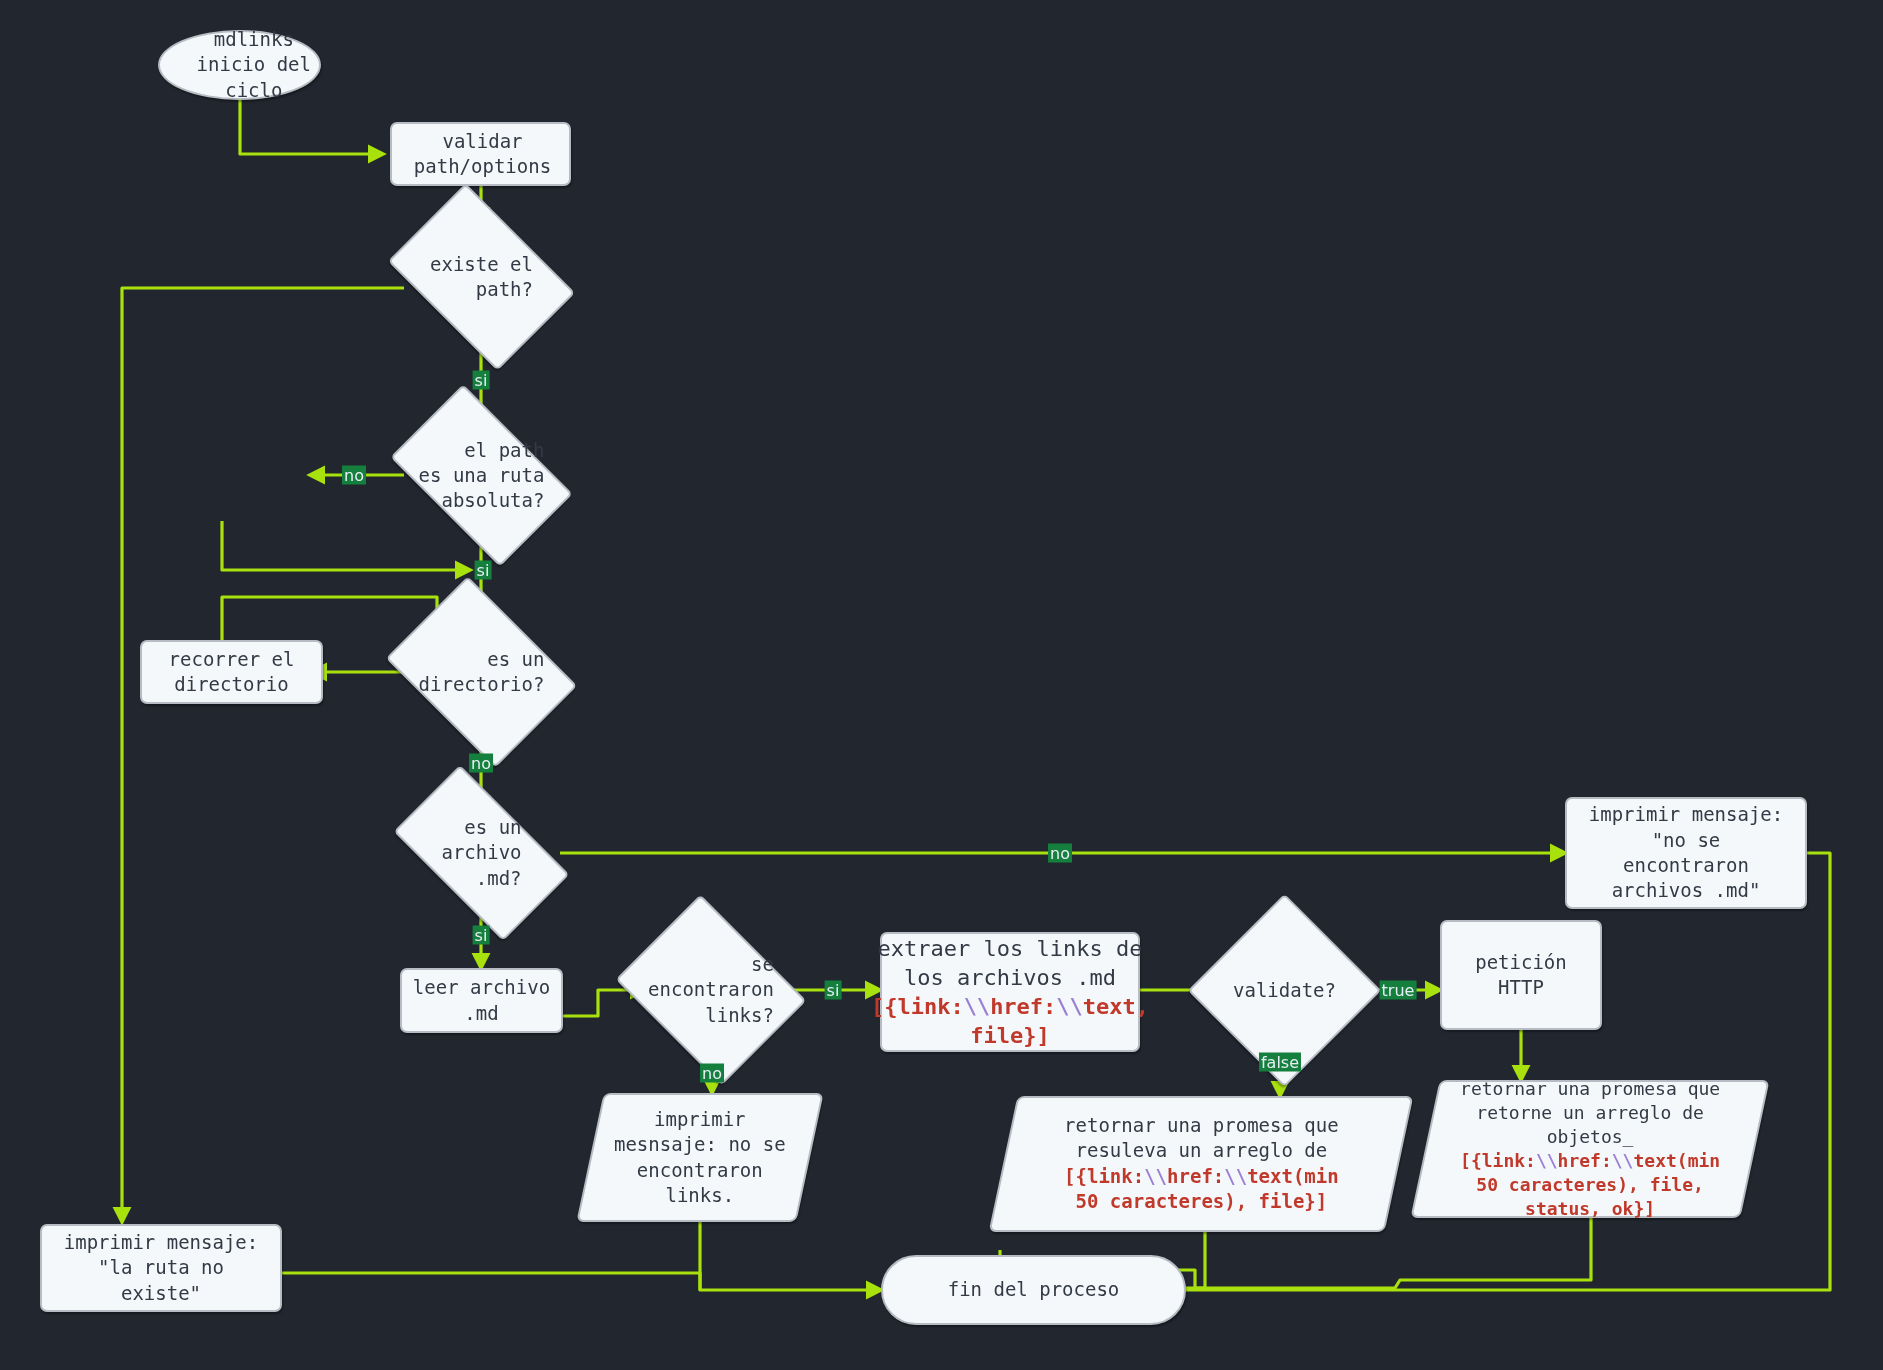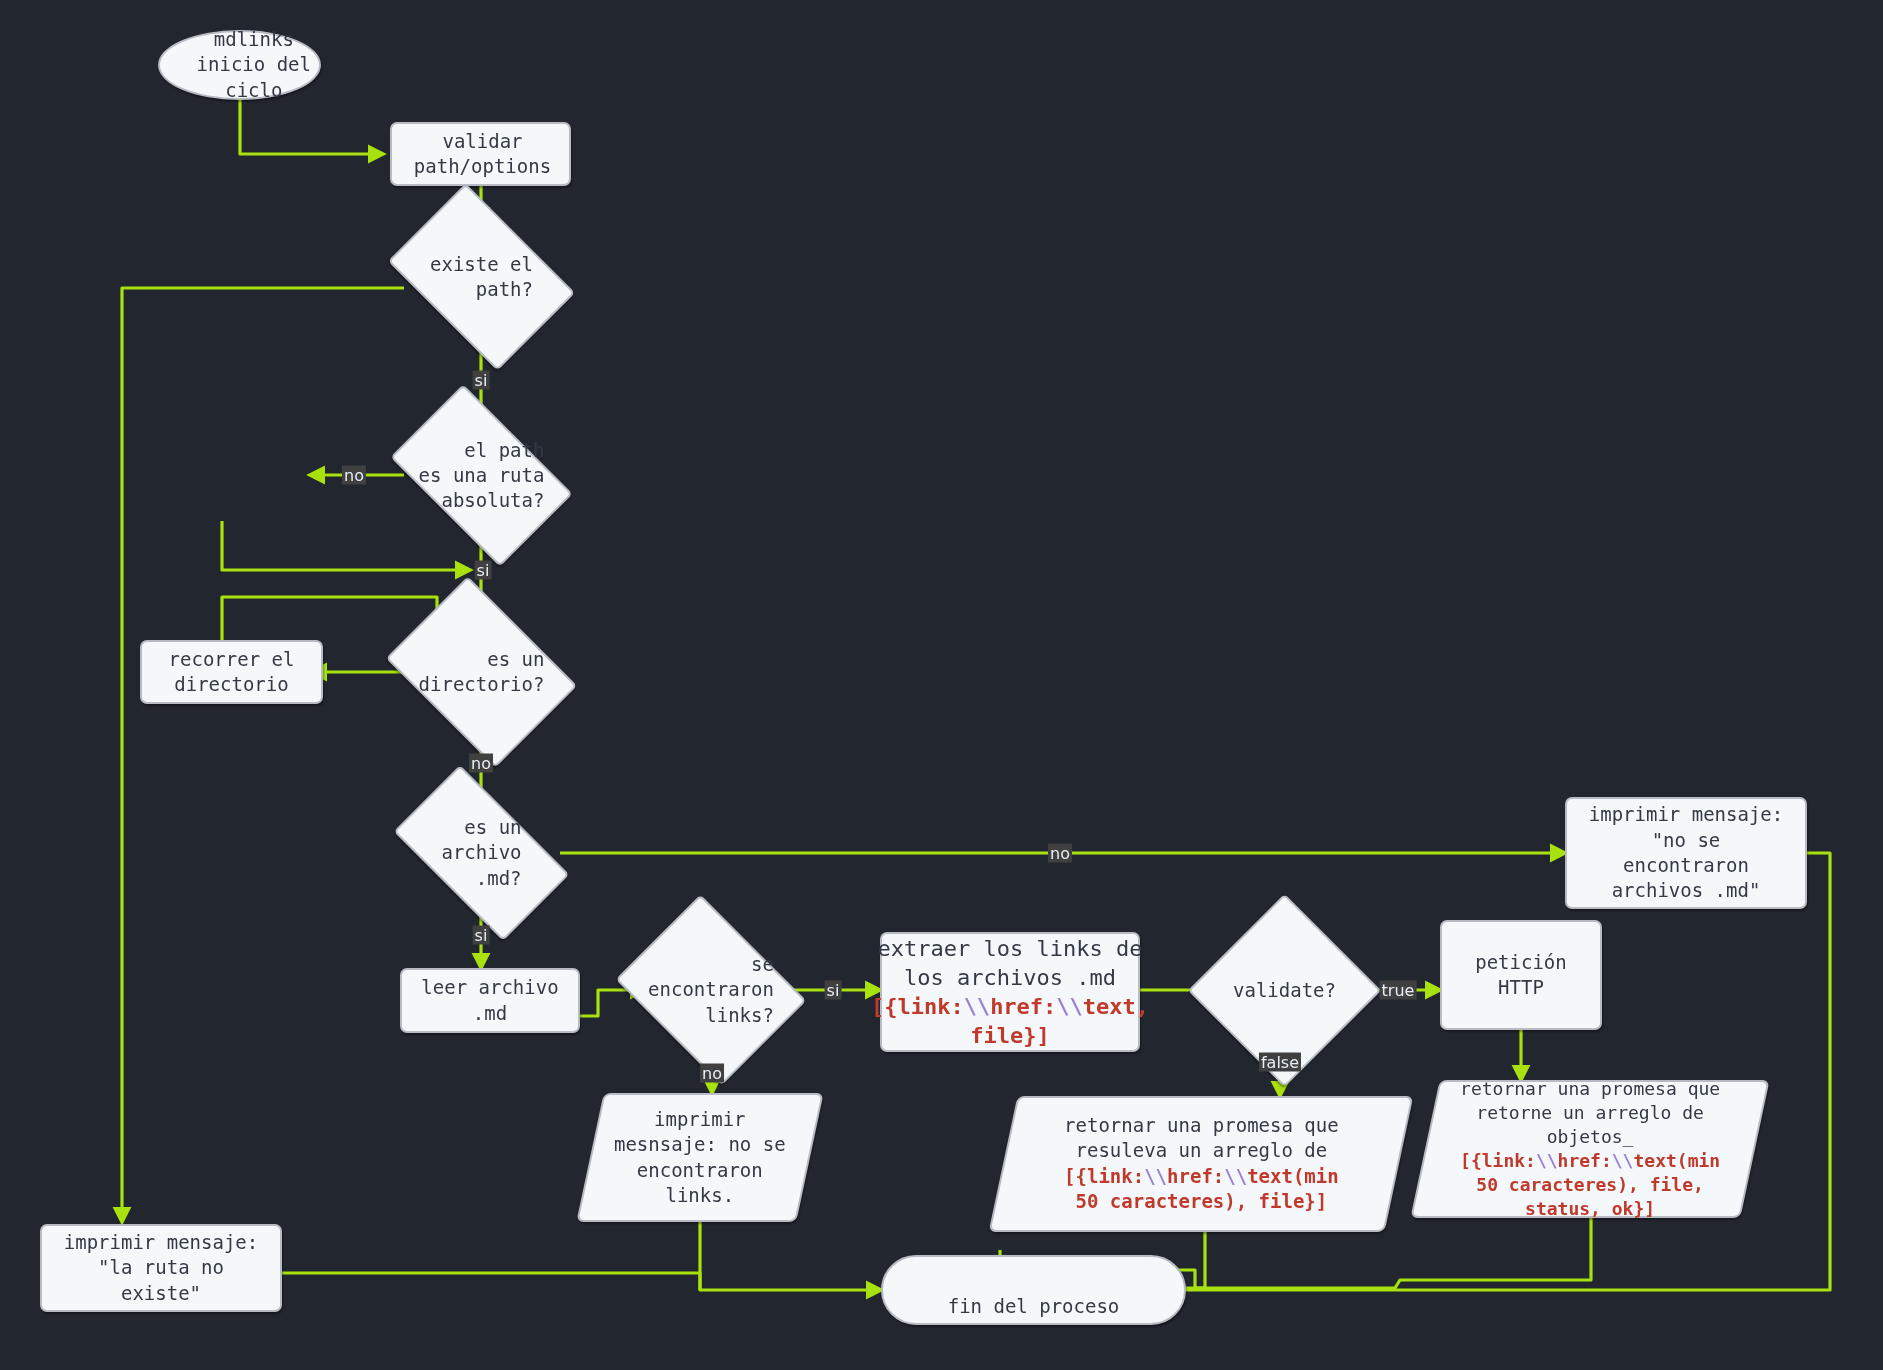--- a/index.html
+++ b/index.html
@@ -91,21 +91,21 @@
   }
   .code {
     color: #c0392b;
     font-weight: bold;
   }
   .code .esc { color: #9b7fd4; }
   .edge-label {
     position: absolute;
     z-index: 3;
     color: #e8eef5;
-    background: #404040;
+    background: #15803d;
     font-size: 16px;
     font-family: "DejaVu Sans", "Liberation Sans", sans-serif;
     padding: 0 2px;
     transform: translate(-50%, -50%);
     white-space: nowrap;
   }
 </style>
 </head>
 <body>
 
@@ -213,21 +213,21 @@
 
   <div class="node diamond" style="left:404px; top:806px; width:155px; height:94px;">
     <span class="dshape"></span>
     <span class="inner">es un
 archivo
 .md?</span>
   </div>
   <div class="edge-label" style="left:1060px; top:853px;">no</div>
   <div class="edge-label" style="left:481px; top:935px;">si</div>
 
-  <div class="node rect" style="left:400px; top:968px; width:180px; height:65px;">
+  <div class="node rect" style="left:400px; top:968px; width:163px; height:65px;">
     <span>leer archivo
 .md</span>
   </div>
 
   <div class="node diamond" style="left:636px; top:930px; width:150px; height:120px;">
     <span class="dshape"></span>
     <span class="inner">se
 encontraron
 links?</span>
   </div>
@@ -288,17 +288,17 @@
 status, ok}]</span></span>
     </span>
   </div>
 
   <div class="node rect" style="left:40px; top:1224px; width:242px; height:88px;">
     <span>imprimir mensaje:
 "la ruta no
 existe"</span>
   </div>
 
-  <div class="node stadium" style="left:881px; top:1255px; width:305px; height:70px;align-items:flex-end;">
+  <div class="node stadium" style="left:881px; top:1255px; width:305px; height:70px;">
     <span>fin del proceso</span>
   </div>
 
 </div>
 
 </body></html>

